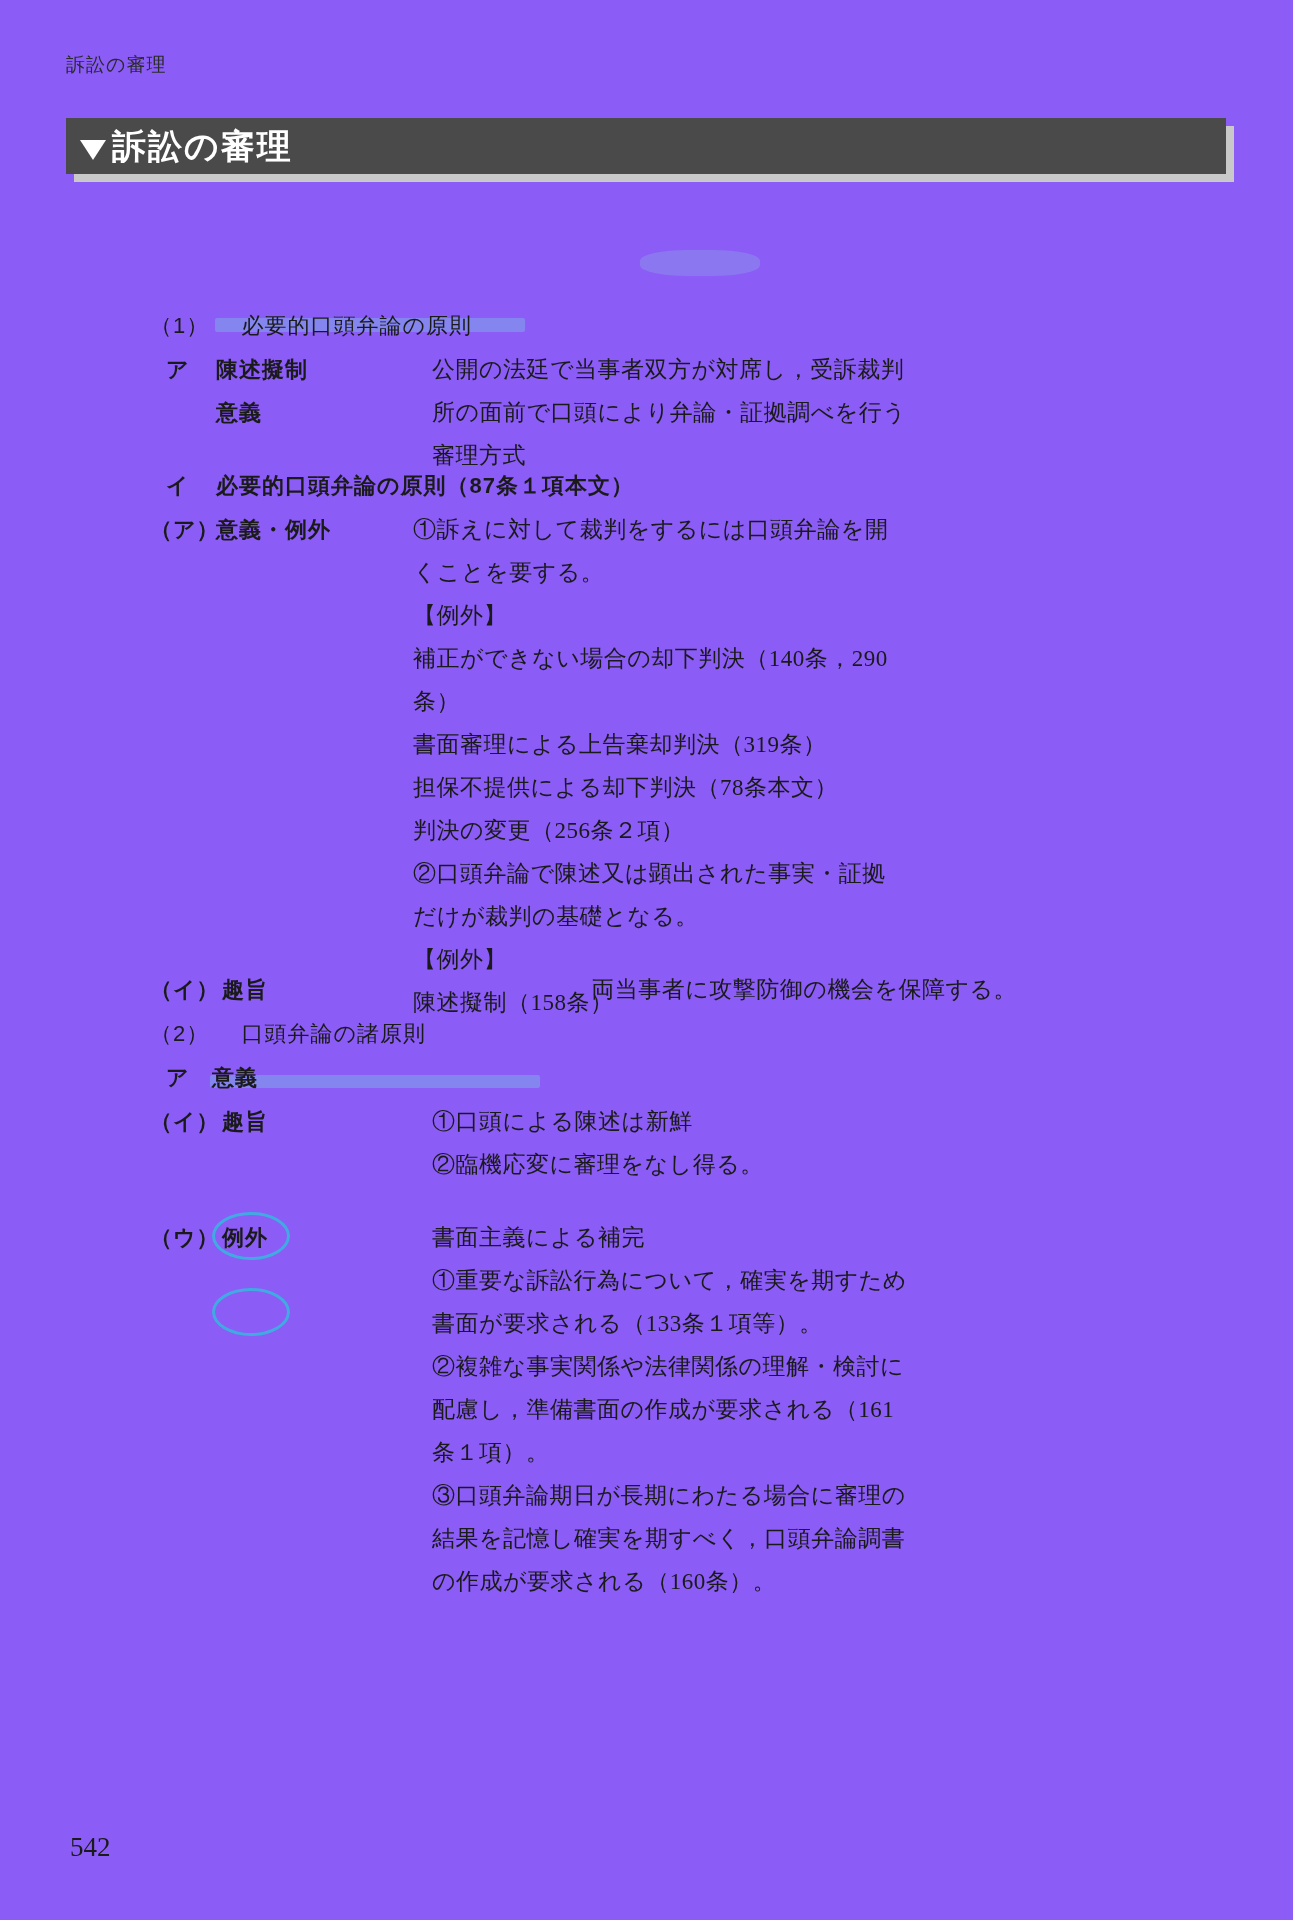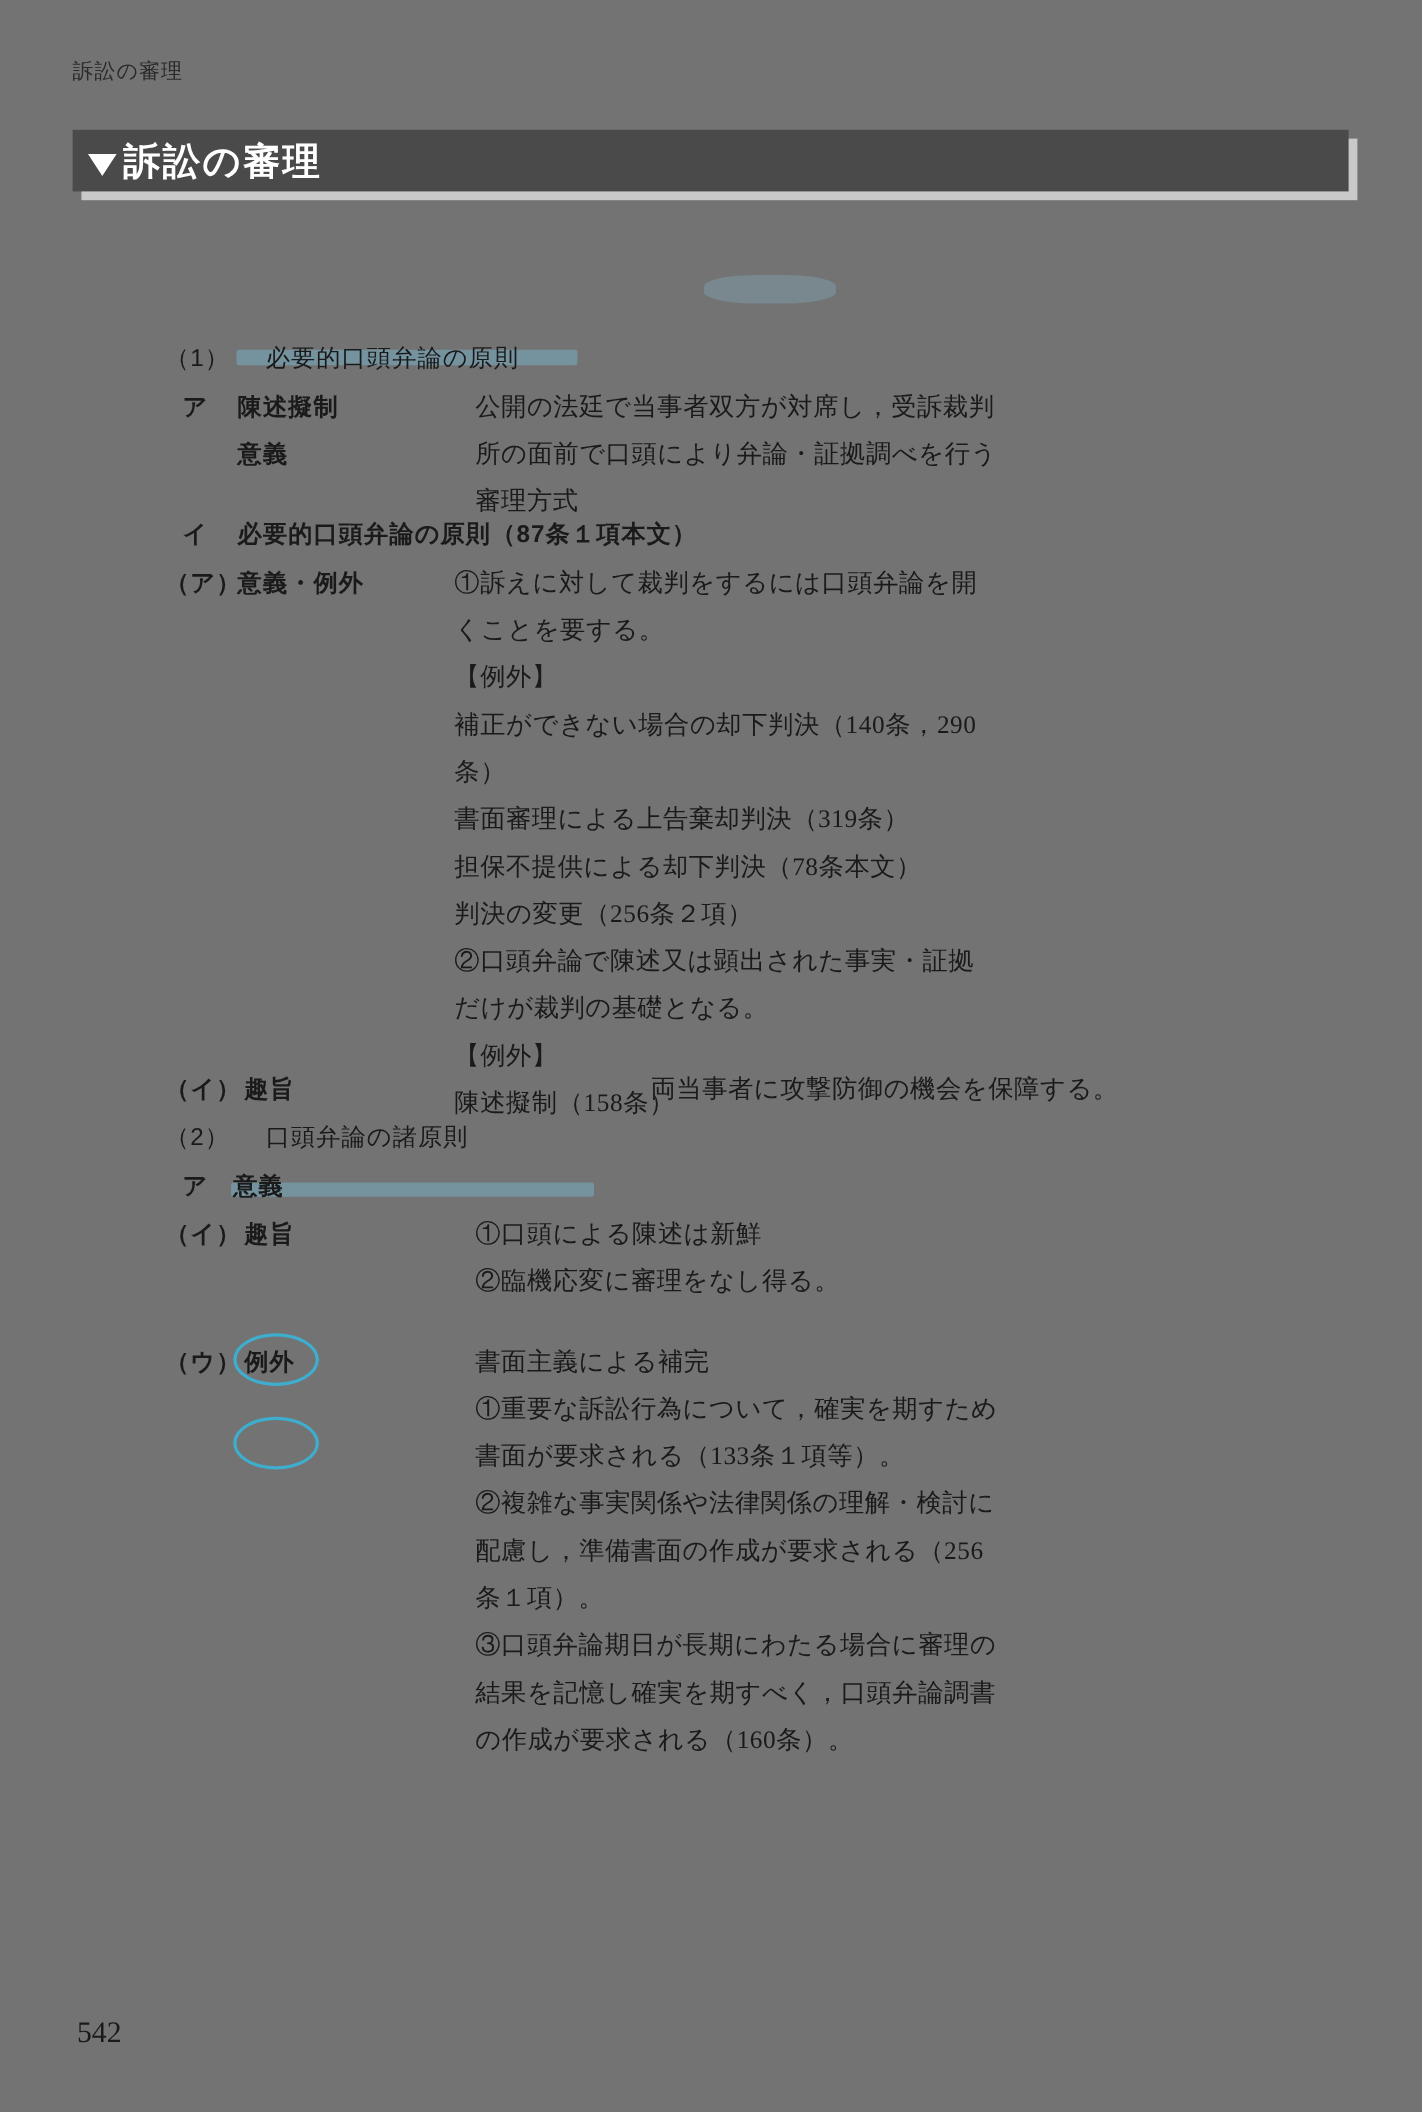--- a/index.html
+++ b/index.html
@@ -11,21 +11,21 @@
     width: 1293px;
     height: 1920px;
     position: relative;
     font-family: "Liberation Serif", "DejaVu Serif", serif;
     color: #1a1a1a;
     overflow: hidden;
   }
   .page {
     position: absolute;
     inset: 0;
-    background: #737373;
+    background: #8b5cf6;
   }
 
   
   .running-header {
     position: absolute;
     left: 66px;
     top: 52px;
     font-size: 19px;
     letter-spacing: 1px;
     color: #2a2a2a;
@@ -216,21 +216,21 @@
     <div class="lbl" style="left:222px; top:1100px;">趣旨</div>
     <div class="body-text" style="left:432px; top:1100px; width:585px;">①口頭による陳述は新鮮
 ②臨機応変に審理をなし得る。</div>
 
     <div class="lbl" style="left:150px; top:1216px;">（ウ）</div>
     <div class="lbl" style="left:222px; top:1216px;text-align:right;">例外</div>
     <div class="body-text" style="left:432px; top:1216px; width:585px;">書面主義による補完
 ①重要な訴訟行為について，確実を期すため
 書面が要求される（133条１項等）。
 ②複雑な事実関係や法律関係の理解・検討に
-配慮し，準備書面の作成が要求される（256
+配慮し，準備書面の作成が要求される（161
 条１項）。
 ③口頭弁論期日が長期にわたる場合に審理の
 結果を記憶し確実を期すべく，口頭弁論調書
 の作成が要求される（160条）。</div>
 
     <div class="lbl" style="left:150px; top:1292px;"></div>
     <div class="lbl" style="left:222px; top:1292px;"></div>
     <div class="body-text" style="left:432px; top:1292px; width:585px;"></div>
 
   </div>

